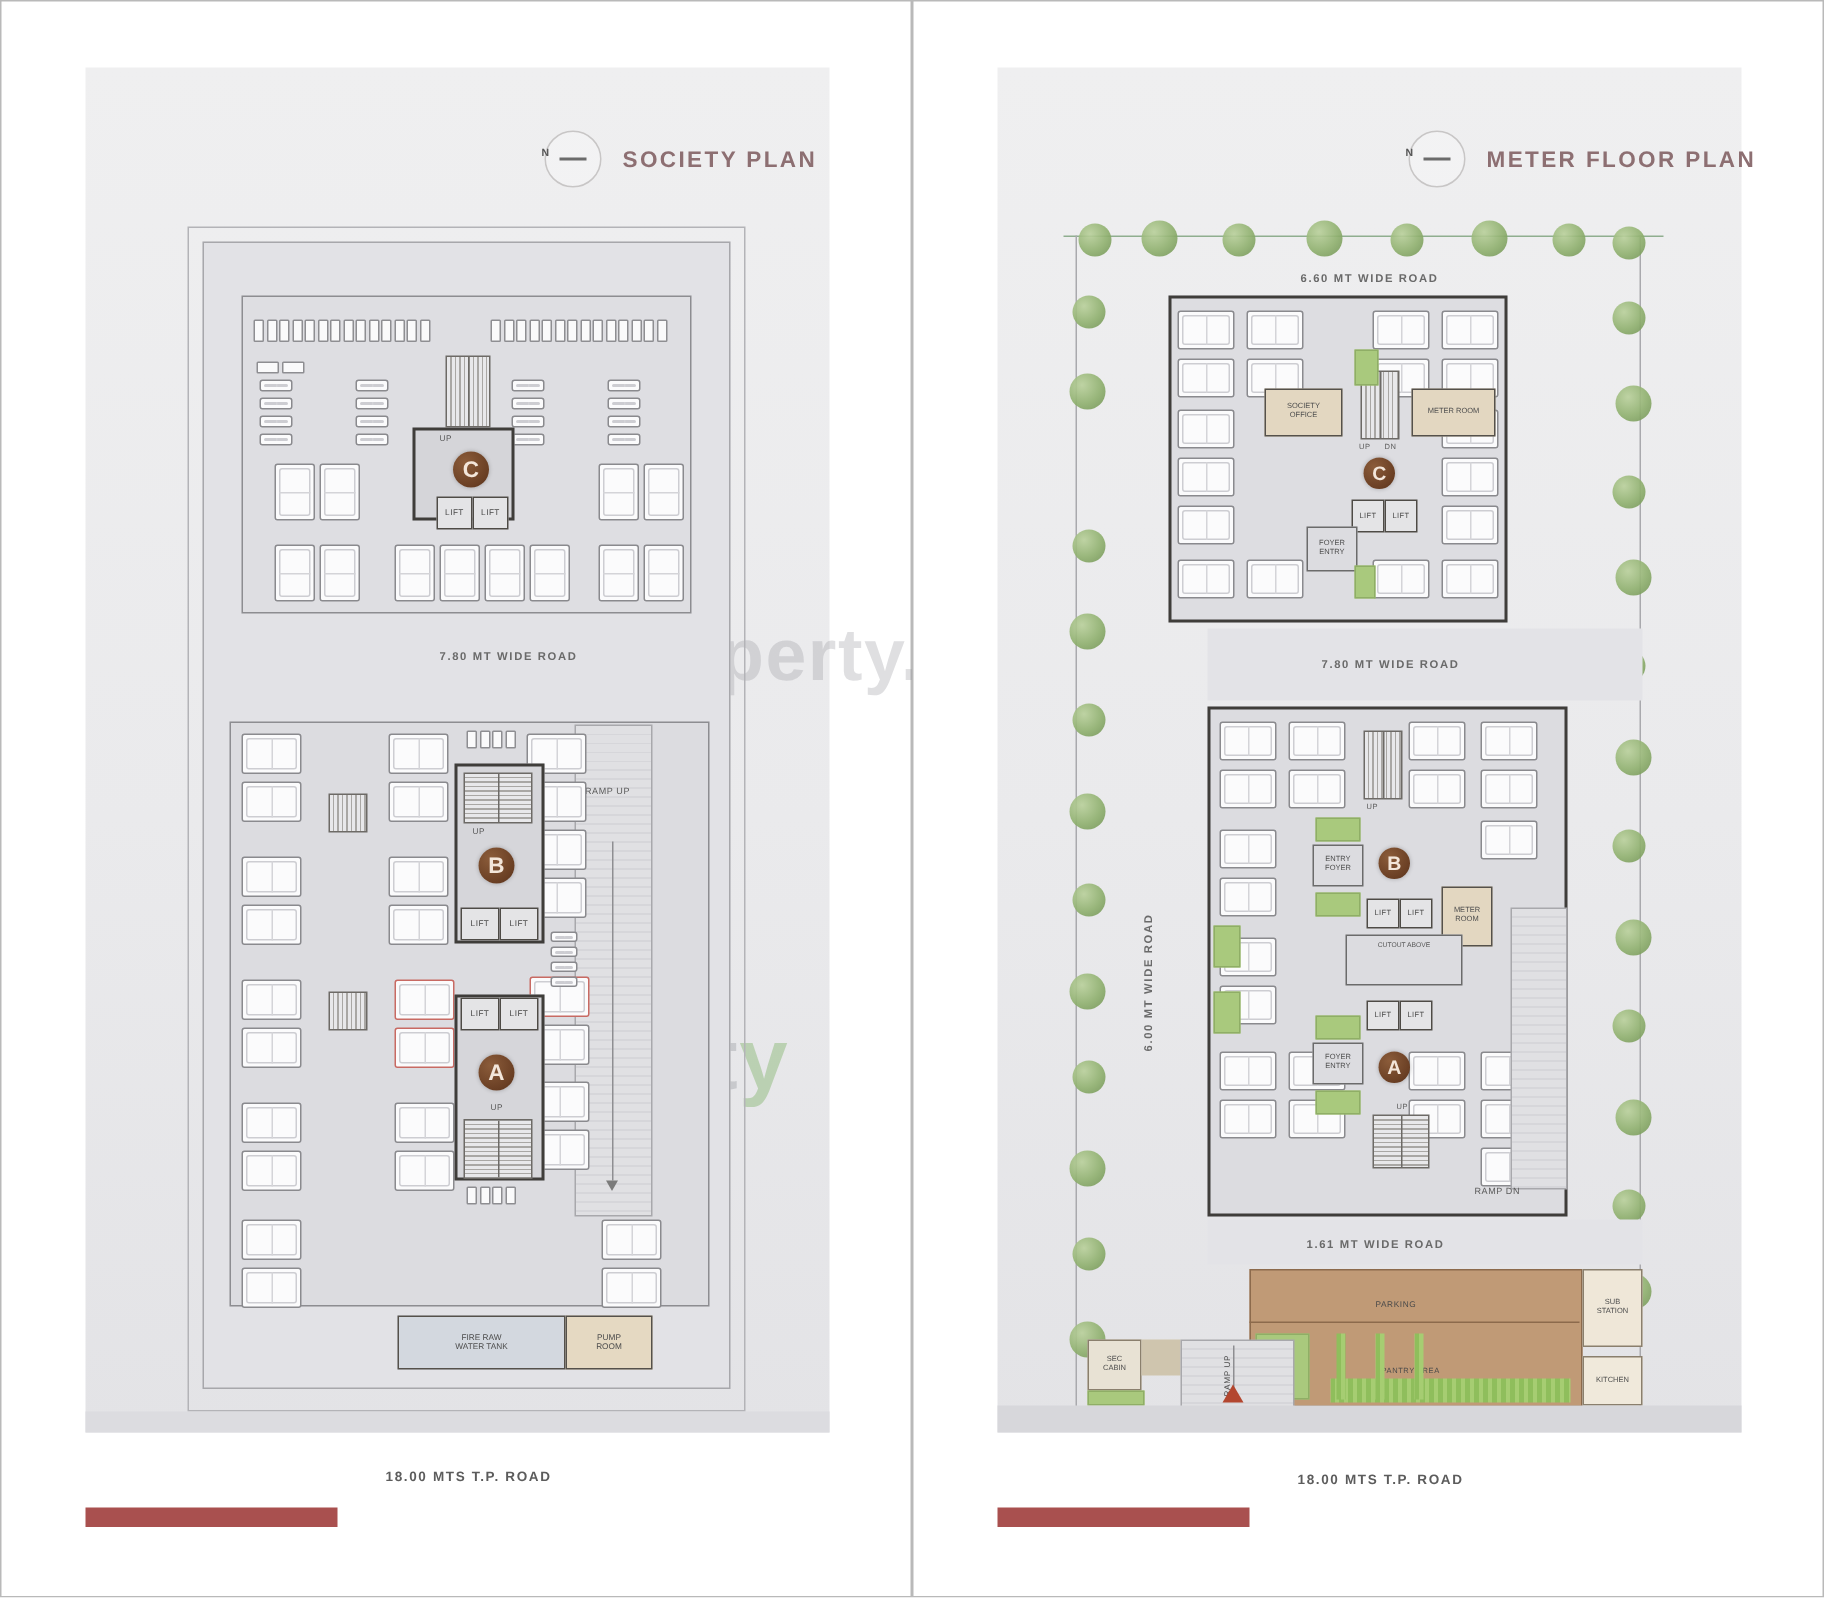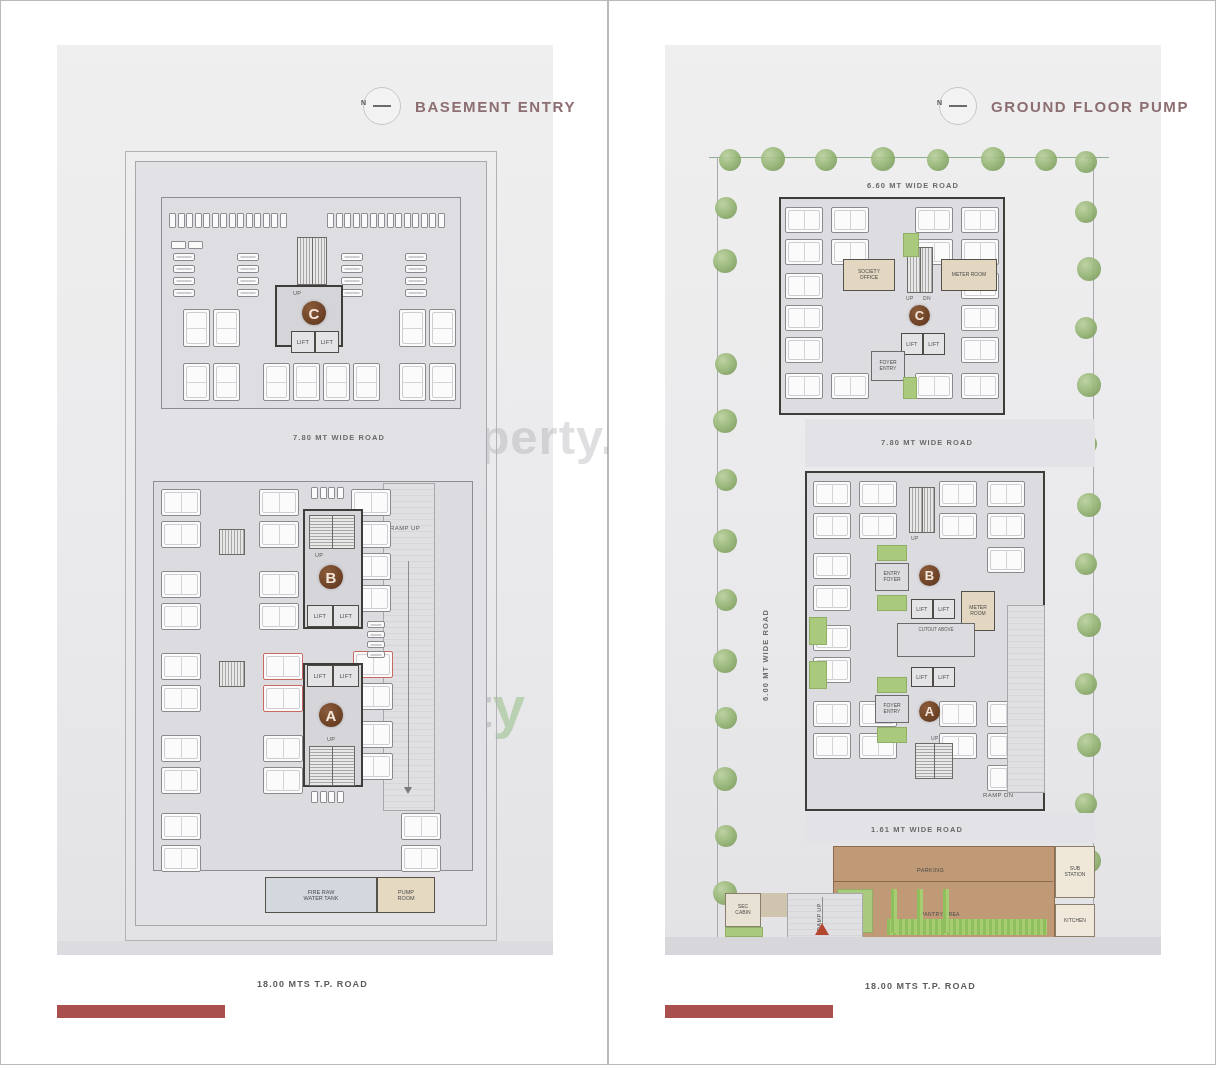--- a/index.html
+++ b/index.html
@@ -162,21 +162,21 @@
 <div class="sheet">
 
   <div class="panel left">
     <div class="canvas"></div>
 
     <div class="plan-title" style="left:362px;">
       <div class="north">
         <div class="bar"></div>
         <div class="n">N</div>
       </div>
-      <div class="ptxt">BASEMENT  ENTRY</div>
+      <div class="ptxt">SOCIETY  PLAN</div>
     </div>
 
     <div class="wm wm1">www.A2ZProperty.in</div>
     <div class="wm wm2">
       <i class="c-a">A</i><i class="c-2">2</i><i class="c-z">Z</i><i class="c-p">Propert</i><i class="c-g">y</i>
     </div>
 
     <div class="outline" style="left:124px;top:150px;width:372px;height:790px;border-color:#b3b3b7;"></div>
     <div class="slab" style="left:134px;top:160px;width:352px;height:765px;background:#e2e2e6;border:1px solid #a7a7ab;"></div>
 
@@ -366,21 +366,21 @@
   </div>
 
   <div class="panel right">
     <div class="canvas"></div>
 
     <div class="plan-title" style="left:330px;">
       <div class="north">
         <div class="bar"></div>
         <div class="n">N</div>
       </div>
-      <div class="ptxt">GROUND FLOOR  PUMP</div>
+      <div class="ptxt">METER FLOOR  PLAN</div>
     </div>
 
     <div class="hline" style="left:100px;top:156px;width:400px;background:#8fae8f;"></div>
     <div class="vline" style="left:108px;top:156px;height:790px;background:#a9a9ad;"></div>
     <div class="vline" style="left:484px;top:156px;height:790px;background:#a9a9ad;"></div>
 
     <div>
       <div class="tree" style="left:110px;top:148px;width:22px;height:22px;"></div>
       <div class="tree" style="left:152px;top:146px;width:24px;height:24px;"></div>
       <div class="tree" style="left:206px;top:148px;width:22px;height:22px;"></div>

